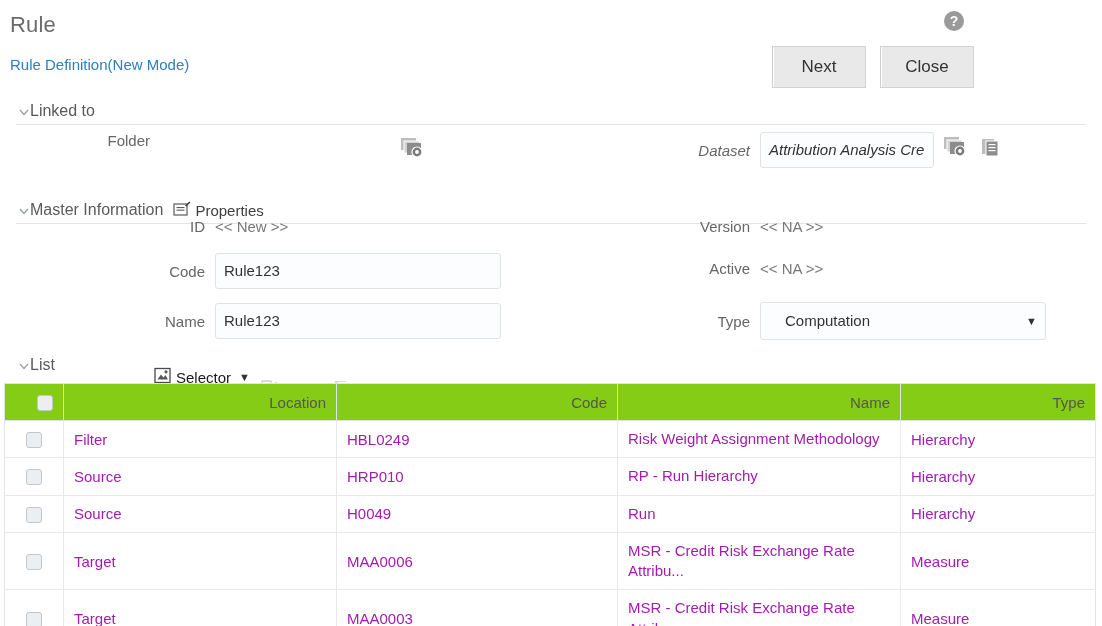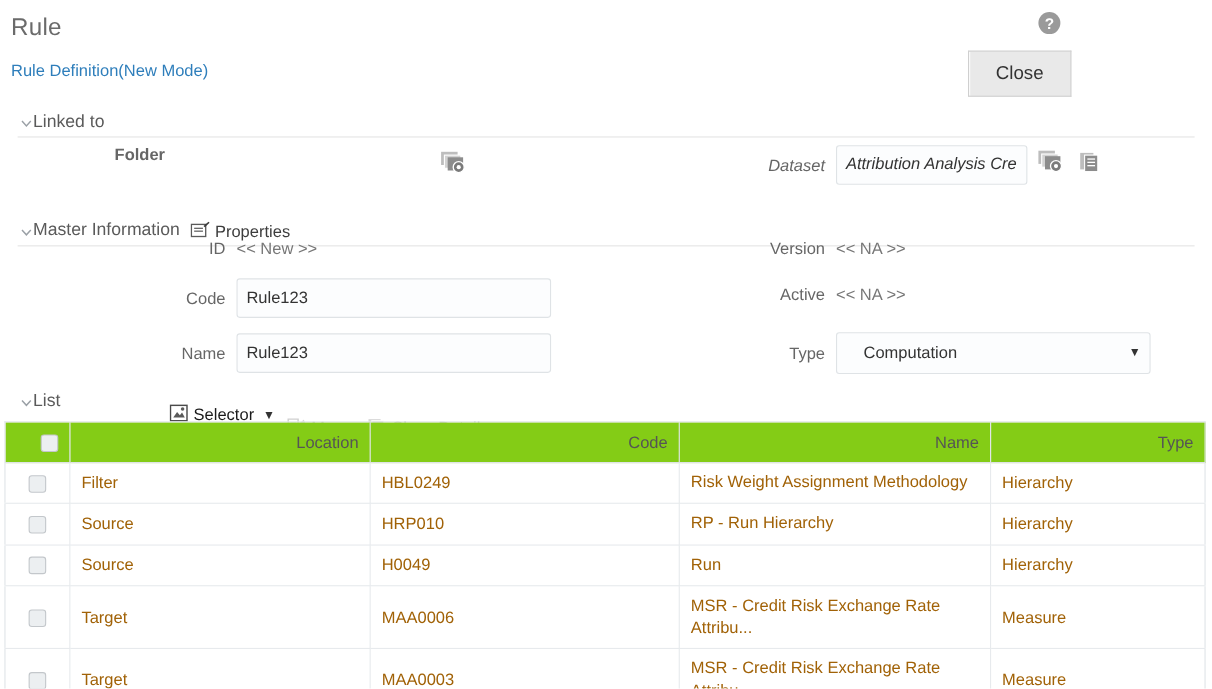--- a/index.html
+++ b/index.html
@@ -115,21 +115,21 @@
   }
   .grid th {
     background: #84cc16;
     color: #555555; font-weight: 400; text-align: right;
     padding: 8px 10px;
     border-right: 1px solid #e0e4e8;
     border-bottom: 1px solid #dfe3e7;
     height: 20px;
   }
   .grid td {
-    color: #a16207;
+    color: #a21caf;
     padding: 8px 10px;
     border-right: 1px solid #e7eaed;
     border-bottom: 1px solid #e7eaed;
     vertical-align: middle;
   }
   .grid th:last-child, .grid td:last-child { border-right: none; }
   .col-chk { width: 38px; text-align: center; }
   .col-loc { width: 252px; }
   .col-code { width: 260px; }
   .col-name { width: 262px; }
@@ -150,37 +150,38 @@
 
 <div class="page">
 
   <div class="page-title">Rule</div>
 
   <div class="help-icon">?</div>
 
   <div class="breadcrumb">Rule Definition(New Mode)</div>
 
   <div class="btn-row">
+    <div class="btn">Next</div>
     <div class="btn">Close</div>
   </div>
 
   <div class="section" style="top:98px;">
     <div class="section-head">
       <span class="chev">
         <svg width="12" height="12" viewBox="0 0 12 12">
             <path d="M2 4 L6 8.5 L10 4" fill="none" stroke="#9aa0a6" stroke-width="1.3"></path>
           </svg>
       </span>
       <span class="label">Linked to</span>
     </div>
     <div class="sec-rule"></div>
   </div>
 
   <div class="form-row" style="left:60px; top:132px; width:360px;">
-    <div class="flabel" style="width:90px;font-weight:bold;">Folder</div>
+    <div class="flabel" style="width:90px;">Folder</div>
   </div>
   <span class="icon-btn" style="position:absolute; left:400px; top:137px;">
     <svg width="26" height="24" viewBox="0 0 26 24">
       <rect x="1" y="1" width="15" height="12" fill="#bdbdbd"></rect>
       <rect x="4" y="4" width="15" height="12" fill="#d2d2d2" stroke="#ffffff" stroke-width="1"></rect>
       <rect x="7" y="6" width="14" height="12" fill="#8c8c8c"></rect>
       <circle cx="17" cy="15" r="5" fill="#7a7a7a" stroke="#ffffff" stroke-width="1.2"></circle>
       <circle cx="17" cy="15" r="1.9" fill="#ffffff"></circle>
     </svg>
   </span>

